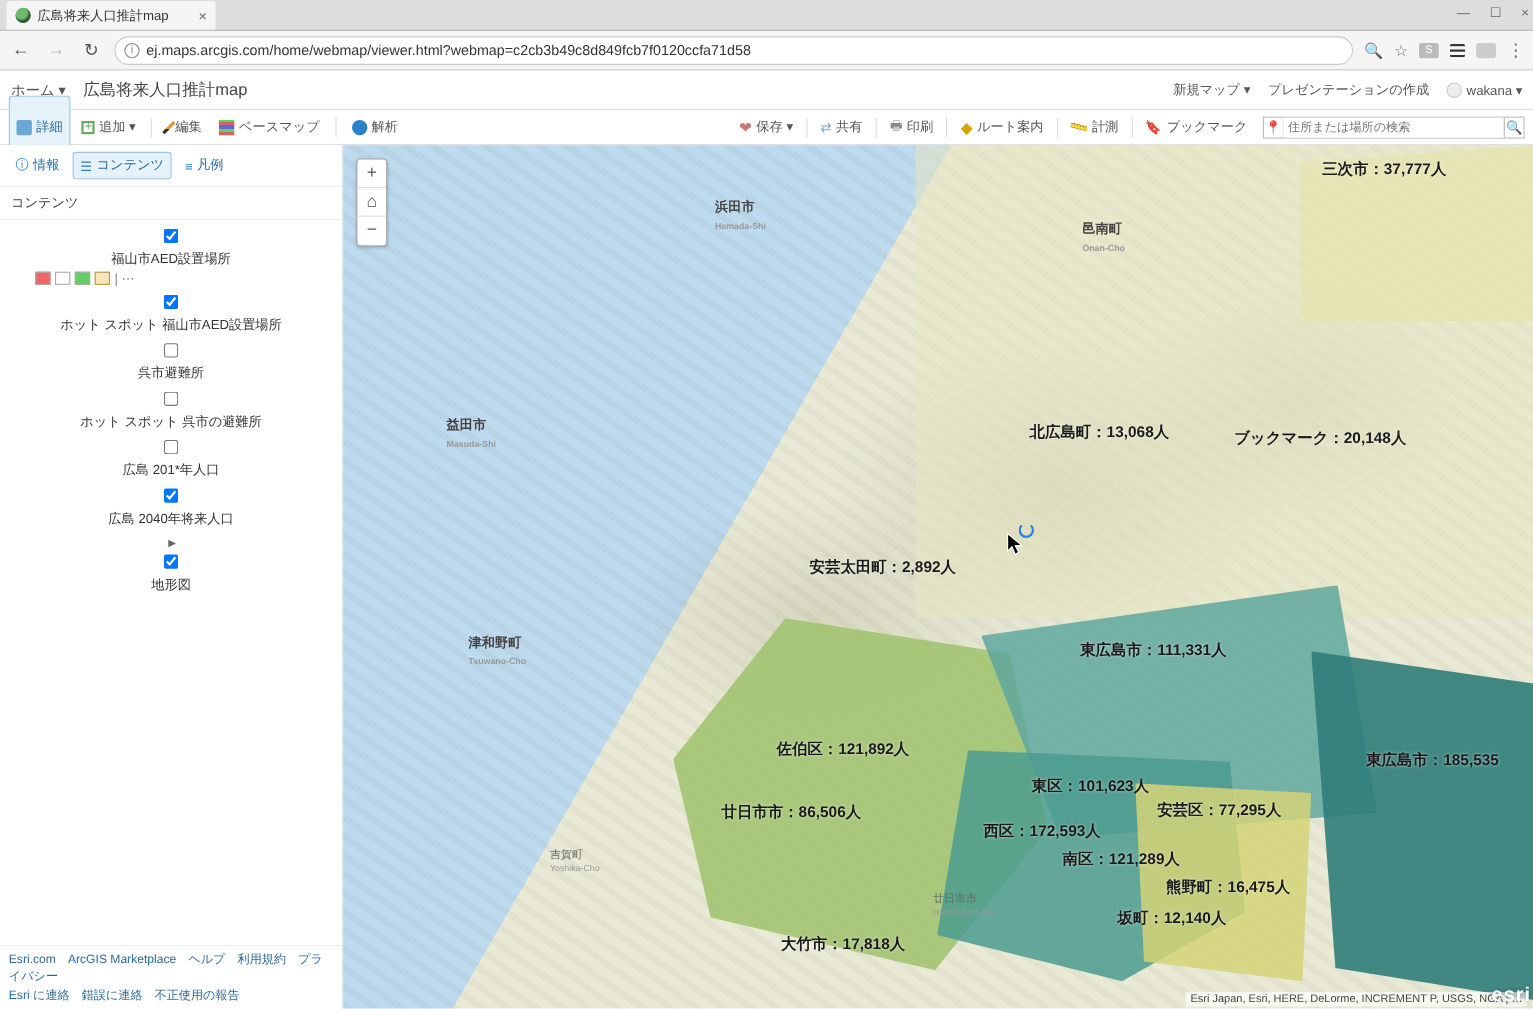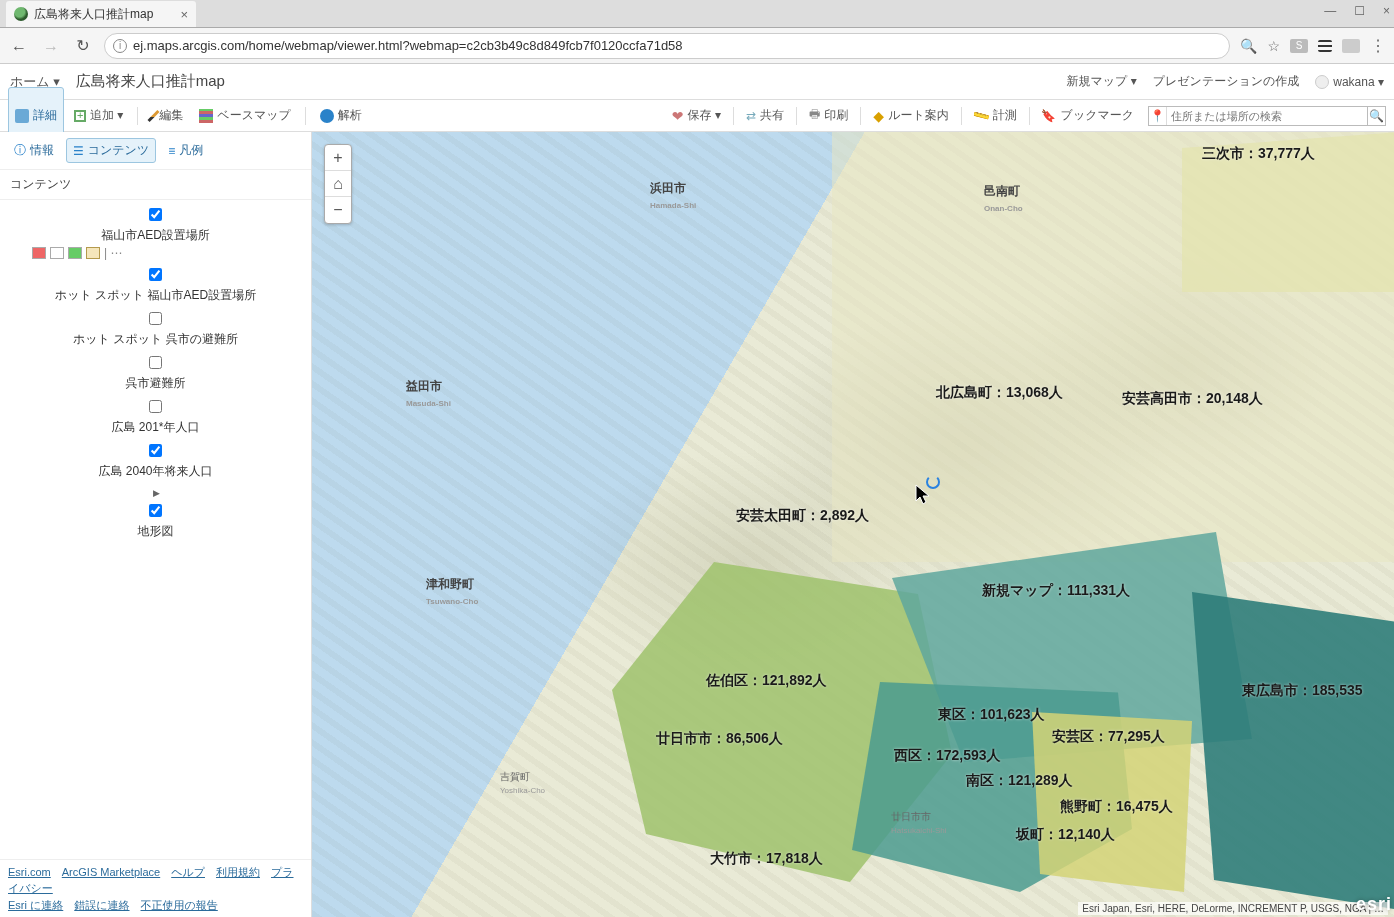--- a/index.html
+++ b/index.html
@@ -70,21 +70,21 @@
 .layer input { width:13px; height:13px;}
 .layer .tri { font-size:9px; color:#666; margin-right:-2px;}
 .mini { width:14px; height:12px; display:inline-block; border:1px solid #aaa;}
 .mini.red { background:#e66;}
 .mini.grn { background:#6c6;}
 .mini.tbl { background:#fff;}
 .mini.outline { background:#f5e6bb; border:1px solid #b49a4d;}
 .layer-tools { display:flex; gap:4px; padding-left:24px; margin-top:-2px; margin-bottom:4px; align-items:center;}
 
 .sb-footer { padding: 4px 8px; border-top:1px solid #eee; font-size:11px; color:#2b6b9b; line-height:1.5;}
-.sb-footer a { color:#2b6b9b; text-decoration:underline;}
+.sb-footer a { color:#2b6b9b; }
 
 
 .map { flex:1; position:relative; background: linear-gradient(120deg, #bddaee 0 36%, #e9ead6 36% 100%); overflow:hidden;}
 .terrain { position:absolute; inset:0; background:
   radial-gradient(ellipse 300px 200px at 60% 40%, rgba(120,120,80,0.18), transparent 70%),
   radial-gradient(ellipse 260px 160px at 40% 55%, rgba(120,120,80,0.15), transparent 70%),
   radial-gradient(ellipse 220px 160px at 80% 30%, rgba(120,120,80,0.15), transparent 70%),
   repeating-linear-gradient(35deg, rgba(120,110,80,0.05) 0 6px, transparent 6px 14px);
   mix-blend-mode:multiply;}
 .poly { position:absolute; }
@@ -249,25 +249,25 @@
           <span class="mini grn"></span>
           <span class="mini outline"></span>
           <span style="color:#888;">| ⋯</span>
         </div>
         <div class="layer">
           <input type="checkbox" checked="" style="">
           <span>ホット スポット 福山市AED設置場所</span>
         </div>
         <div class="layer">
           <input type="checkbox" style="">
+          <span>呉市避難所</span>
+        </div>
+        <div class="layer">
+          <input type="checkbox" style="">
           <span>ホット スポット 呉市の避難所</span>
-        </div>
-        <div class="layer">
-          <input type="checkbox" style="">
-          <span>呉市避難所</span>
         </div>
         <div class="layer">
           <input type="checkbox" style="">
           <span>広島 201*年人口</span>
         </div>
         <div class="layer">
           <input type="checkbox" checked="" style="">
           <span>広島 2040年将来人口</span>
         </div>
         <div class="layer">
@@ -288,41 +288,41 @@
     <div class="poly fade" style="top:0; left:520px; width:570px; height:430px;"></div>
     <div class="poly pale" style="top:0; left:870px; width:220px; height:160px;"></div>
     <div class="poly green" style="top:430px; left:300px; width:340px; height:320px;"></div>
     <div class="poly teal2" style="top:400px; left:580px; width:360px; height:230px;"></div>
     <div class="poly teal1" style="top:550px; left:540px; width:280px; height:210px;"></div>
     <div class="poly teal3" style="top:460px; left:880px; width:220px; height:320px;"></div>
     <div class="poly yel" style="top:580px; left:720px; width:160px; height:180px;"></div>
 
     <div id="map-labels">
         <div class="map-label" style="top: 13px; left: 890px;">三次市：37,777人</div>
-        <div class="map-label" style="top: 258px; left: 810px;">安芸高田市：20,148人</div>
+        <div class="map-label" style="top: 258px; left: 810px;">ブックマーク：20,148人</div>
         <div class="map-label" style="top: 252px; left: 624px;">北広島町：13,068人</div>
         <div class="map-label" style="top: 375px; left: 424px; text-align: center;">安芸太田町：2,892人</div>
-        <div class="map-label" style="top: 450px; left: 670px;">新規マップ：111,331人</div>
+        <div class="map-label" style="top: 450px; left: 670px;">東広島市：111,331人</div>
         <div class="map-label" style="top: 540px; left: 394px;">佐伯区：121,892人</div>
         <div class="map-label" style="top: 574px; left: 626px;">東区：101,623人</div>
         <div class="map-label" style="top: 598px; left: 344px;">廿日市市：86,506人</div>
         <div class="map-label" style="top: 615px; left: 582px;">西区：172,593人</div>
         <div class="map-label" style="top: 550px; left: 930px;">東広島市：185,535</div>
         <div class="map-label" style="top: 596px; left: 740px;">安芸区：77,295人</div>
         <div class="map-label" style="top: 640px; left: 654px;">南区：121,289人</div>
         <div class="map-label" style="top: 666px; left: 748px;">熊野町：16,475人</div>
         <div class="map-label" style="top: 694px; left: 704px;">坂町：12,140人</div>
         <div class="map-label" style="top: 718px; left: 398px;">大竹市：17,818人</div>
       </div>
     <div id="place-labels">
         <div class="place-label strong" style="top: 48px; left: 338px;">浜田市<br><span style="font-size:8px;color:#999;">Hamada-Shi</span></div>
         <div class="place-label strong" style="top: 246px; left: 94px;">益田市<br><span style="font-size:8px;color:#999;">Masuda-Shi</span></div>
         <div class="place-label strong" style="top: 444px; left: 114px;">津和野町<br><span style="font-size:8px;color:#999;">Tsuwano-Cho</span></div>
-        <div class="place-label strong" style="top: 51px; left: 672px;">邑南町<br><span style="font-size:8px;color:#999;">Onan-Cho</span></div>
-        <div class="place-label" style="top: 678px; left: 579px;">廿日市市<br><span style="font-size:8px;color:#999;">Hatsukaichi-Shi</span></div>
+        <div class="place-label strong" style="top: 68px; left: 672px;">邑南町<br><span style="font-size:8px;color:#999;">Onan-Cho</span></div>
+        <div class="place-label" style="top: 678px; left: 536px;">廿日市市<br><span style="font-size:8px;color:#999;">Hatsukaichi-Shi</span></div>
         <div class="place-label" style="top: 638px; left: 188px;">吉賀町<br><span style="font-size:8px;color:#999;">Yoshika-Cho</span></div>
       </div>
 
     <div class="zoom">
       <div>+</div>
       <div>⌂</div>
       <div>−</div>
     </div>
 
     <div class="cursor" style="top:353px; left:604px;">

